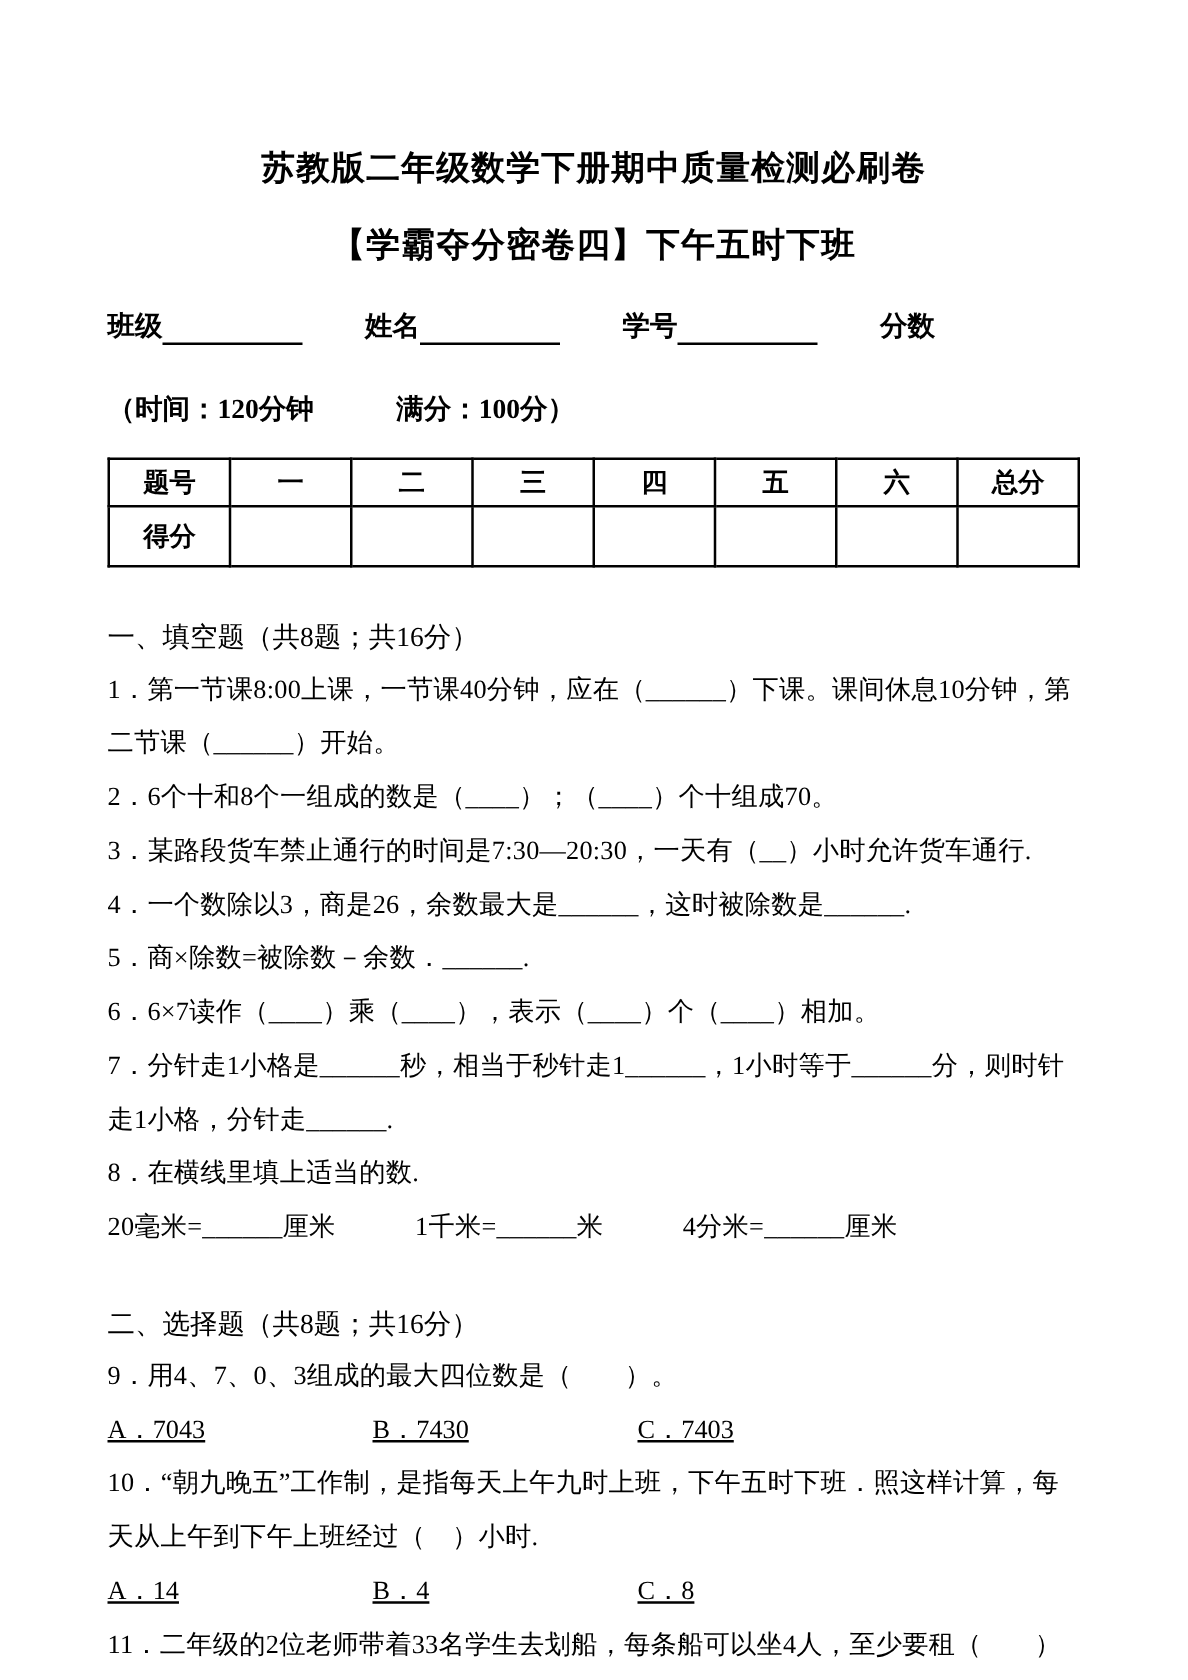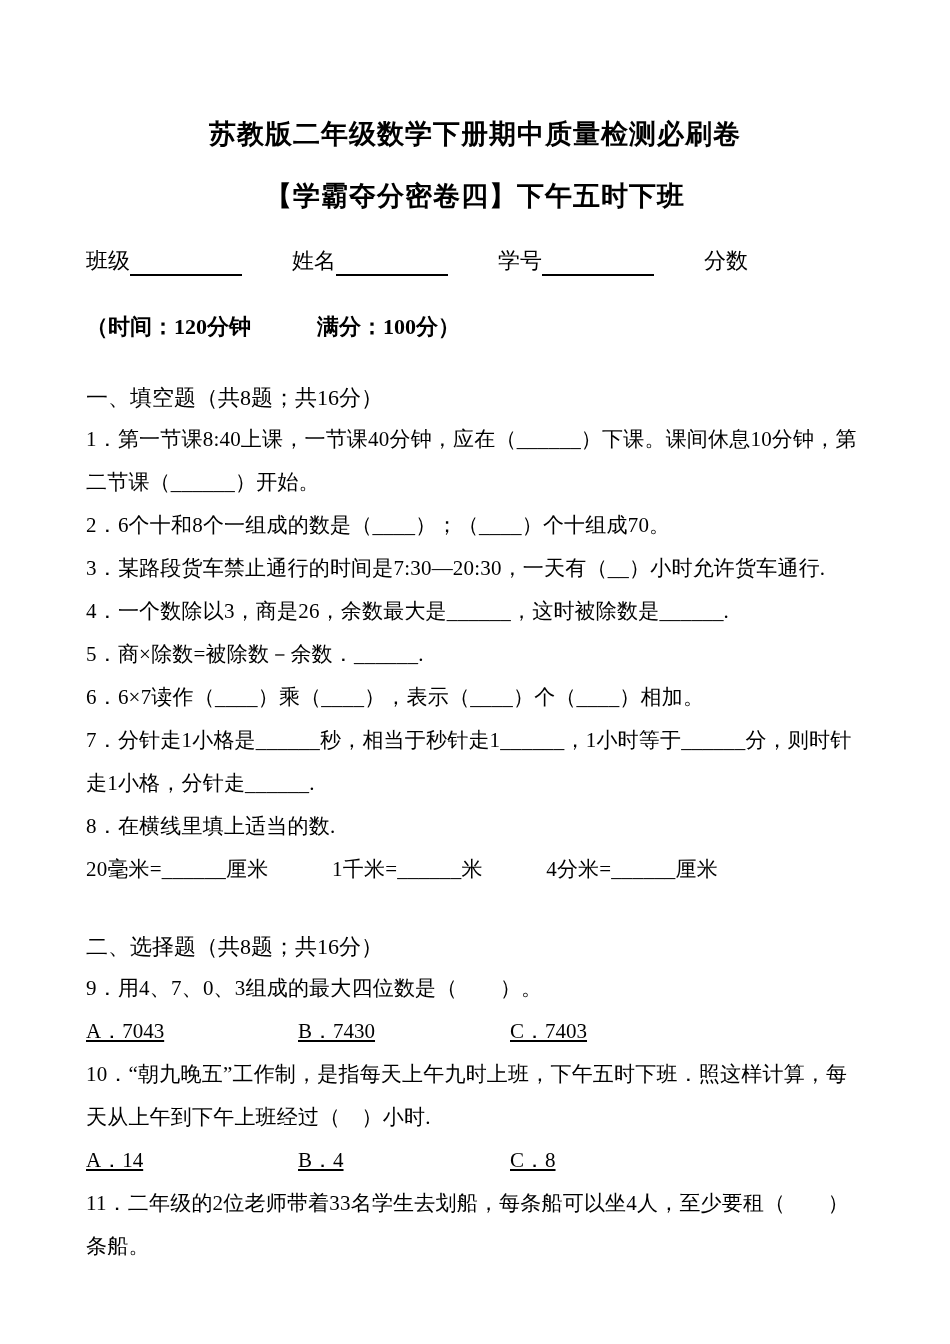--- a/index.html
+++ b/index.html
@@ -25,21 +25,21 @@
   .subtitle {
     text-align: center;
     font-size: 27px;
     font-weight: bold;
     margin-top: 26px;
     letter-spacing: 1px;
   }
   .info-line {
     margin-top: 32px;
     font-size: 22px;
-    font-weight: normal;
+    font-weight: bold;
     display: flex;
     align-items: flex-start;
   }
   .info-field { margin-right: 50px; display: inline-flex; align-items: flex-end; }
   .blank-line {
     display: inline-block;
     width: 112px;
     height: 24px;
     border-bottom: 2px solid #000;
   }
@@ -107,24 +107,48 @@
         <span>学号</span>
         <span class="blank-line"></span>
       </span>
       <span class="info-field">
         <span>分数</span>
       </span>
     </div>
 
   <div class="meta">（时间：120分钟　　　满分：100分）</div>
 
+  <table class="score-table">
+    <tbody>
+      <tr class="header-row" id="score-header-row">
+          <td>题号</td>
+          <td>一</td>
+          <td>二</td>
+          <td>三</td>
+          <td>四</td>
+          <td>五</td>
+          <td>六</td>
+          <td>总分</td>
+        </tr>
+      <tr class="score-row" id="score-row">
+          <td>得分</td>
+          <td></td>
+          <td></td>
+          <td></td>
+          <td></td>
+          <td></td>
+          <td></td>
+          <td></td>
+        </tr>
+    </tbody>
+  </table>
 
   <div class="sections" id="sections">
       <div class="section-title">一、填空题（共8题；共16分）</div>
-      <div class="q-line">1．第一节课8:40上课，一节课40分钟，应在（______）下课。课间休息10分钟，第二节课（______）开始。</div>
+      <div class="q-line">1．第一节课8:00上课，一节课40分钟，应在（______）下课。课间休息10分钟，第二节课（______）开始。</div>
       <div class="q-line">2．6个十和8个一组成的数是（____）；（____）个十组成70。</div>
       <div class="q-line">3．某路段货车禁止通行的时间是7:30—20:30，一天有（__）小时允许货车通行.</div>
       <div class="q-line">4．一个数除以3，商是26，余数最大是______，这时被除数是______.</div>
       <div class="q-line">5．商×除数=被除数－余数．______.</div>
       <div class="q-line">6．6×7读作（____）乘（____），表示（____）个（____）相加。</div>
       <div class="q-line">7．分针走1小格是______秒，相当于秒针走1______，1小时等于______分，则时针走1小格，分针走______.</div>
       <div class="q-line">8．在横线里填上适当的数.</div>
       <div class="q-line">20毫米=______厘米　　　1千米=______米　　　4分米=______厘米</div>
       <div class="section-title">二、选择题（共8题；共16分）</div>
       <div class="q-line">9．用4、7、0、3组成的最大四位数是（　　）。</div>

